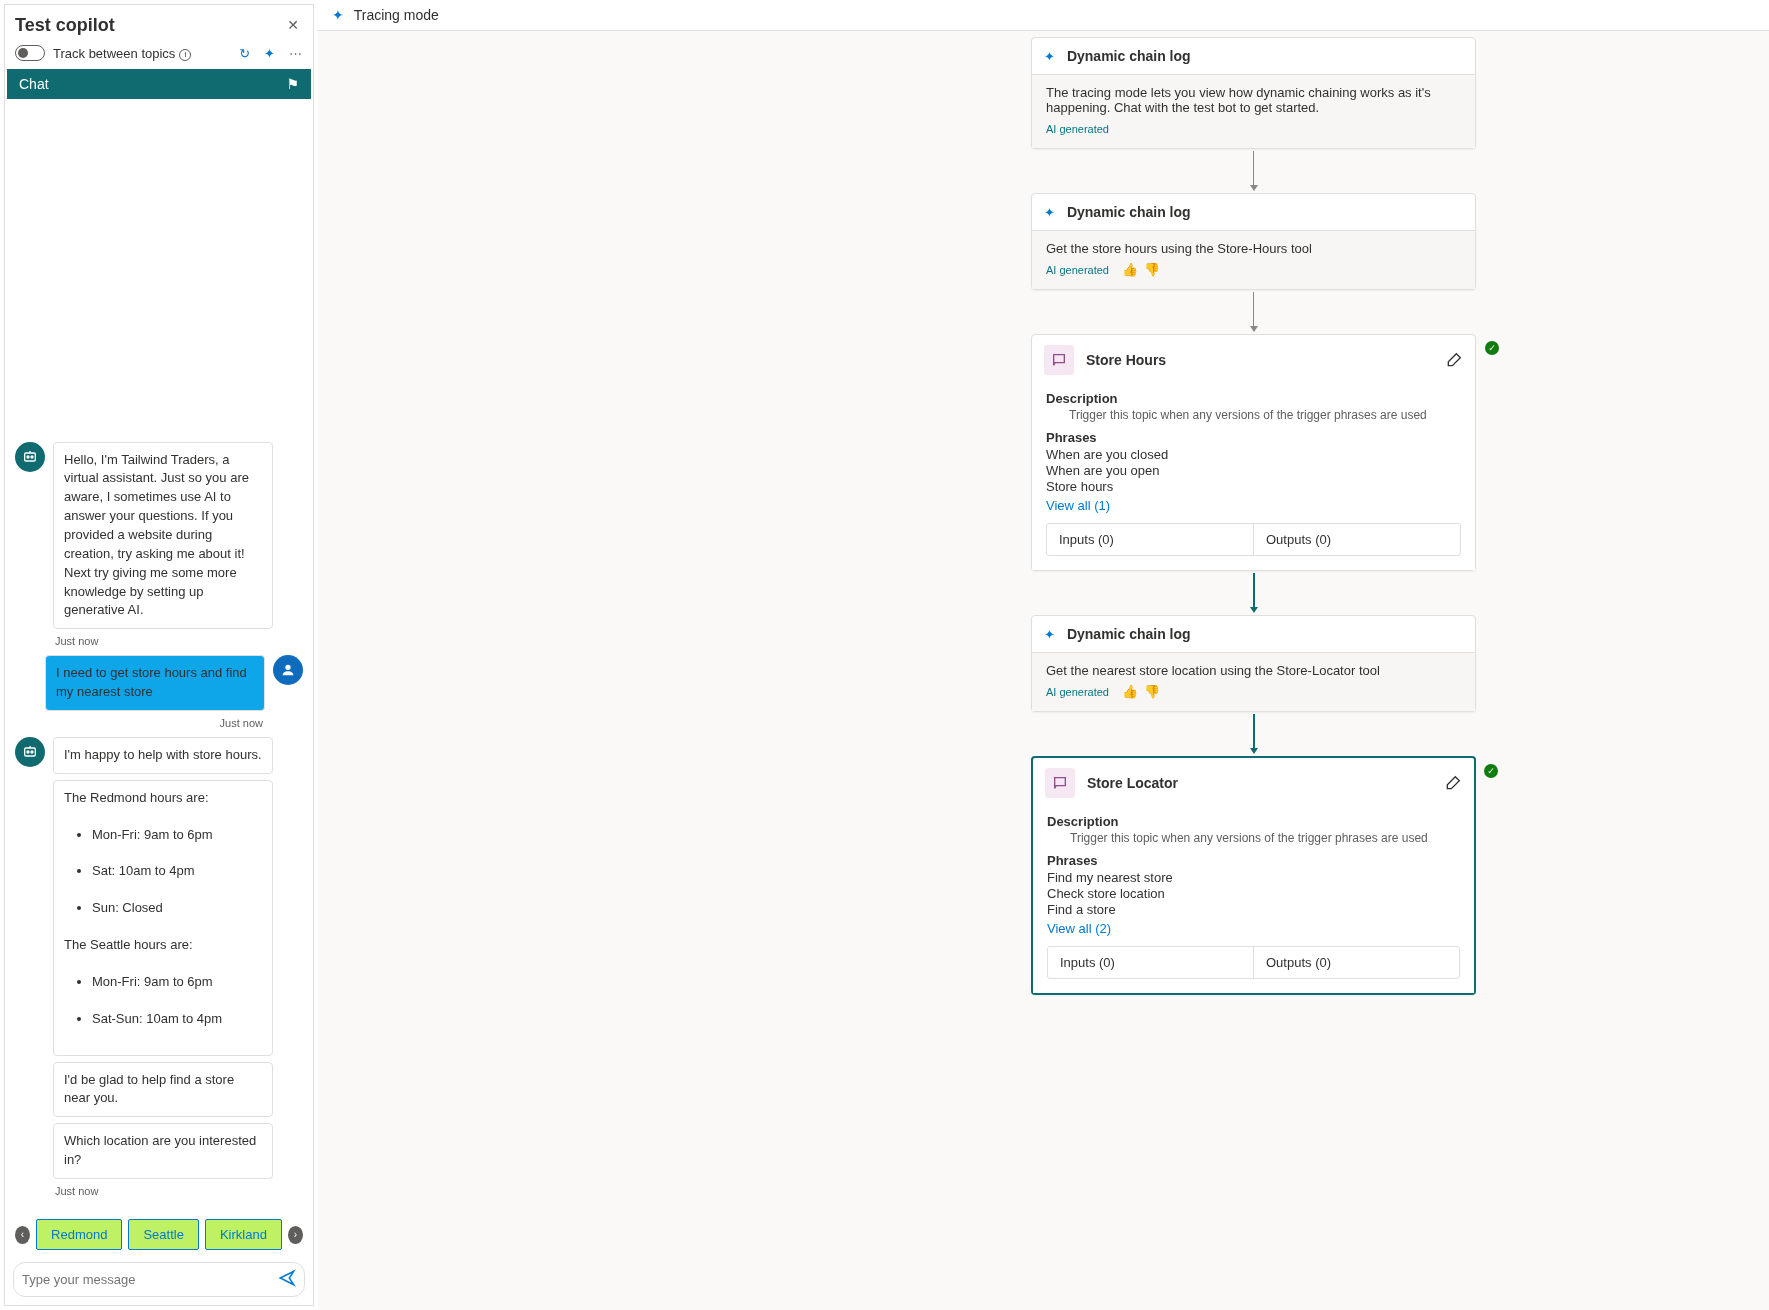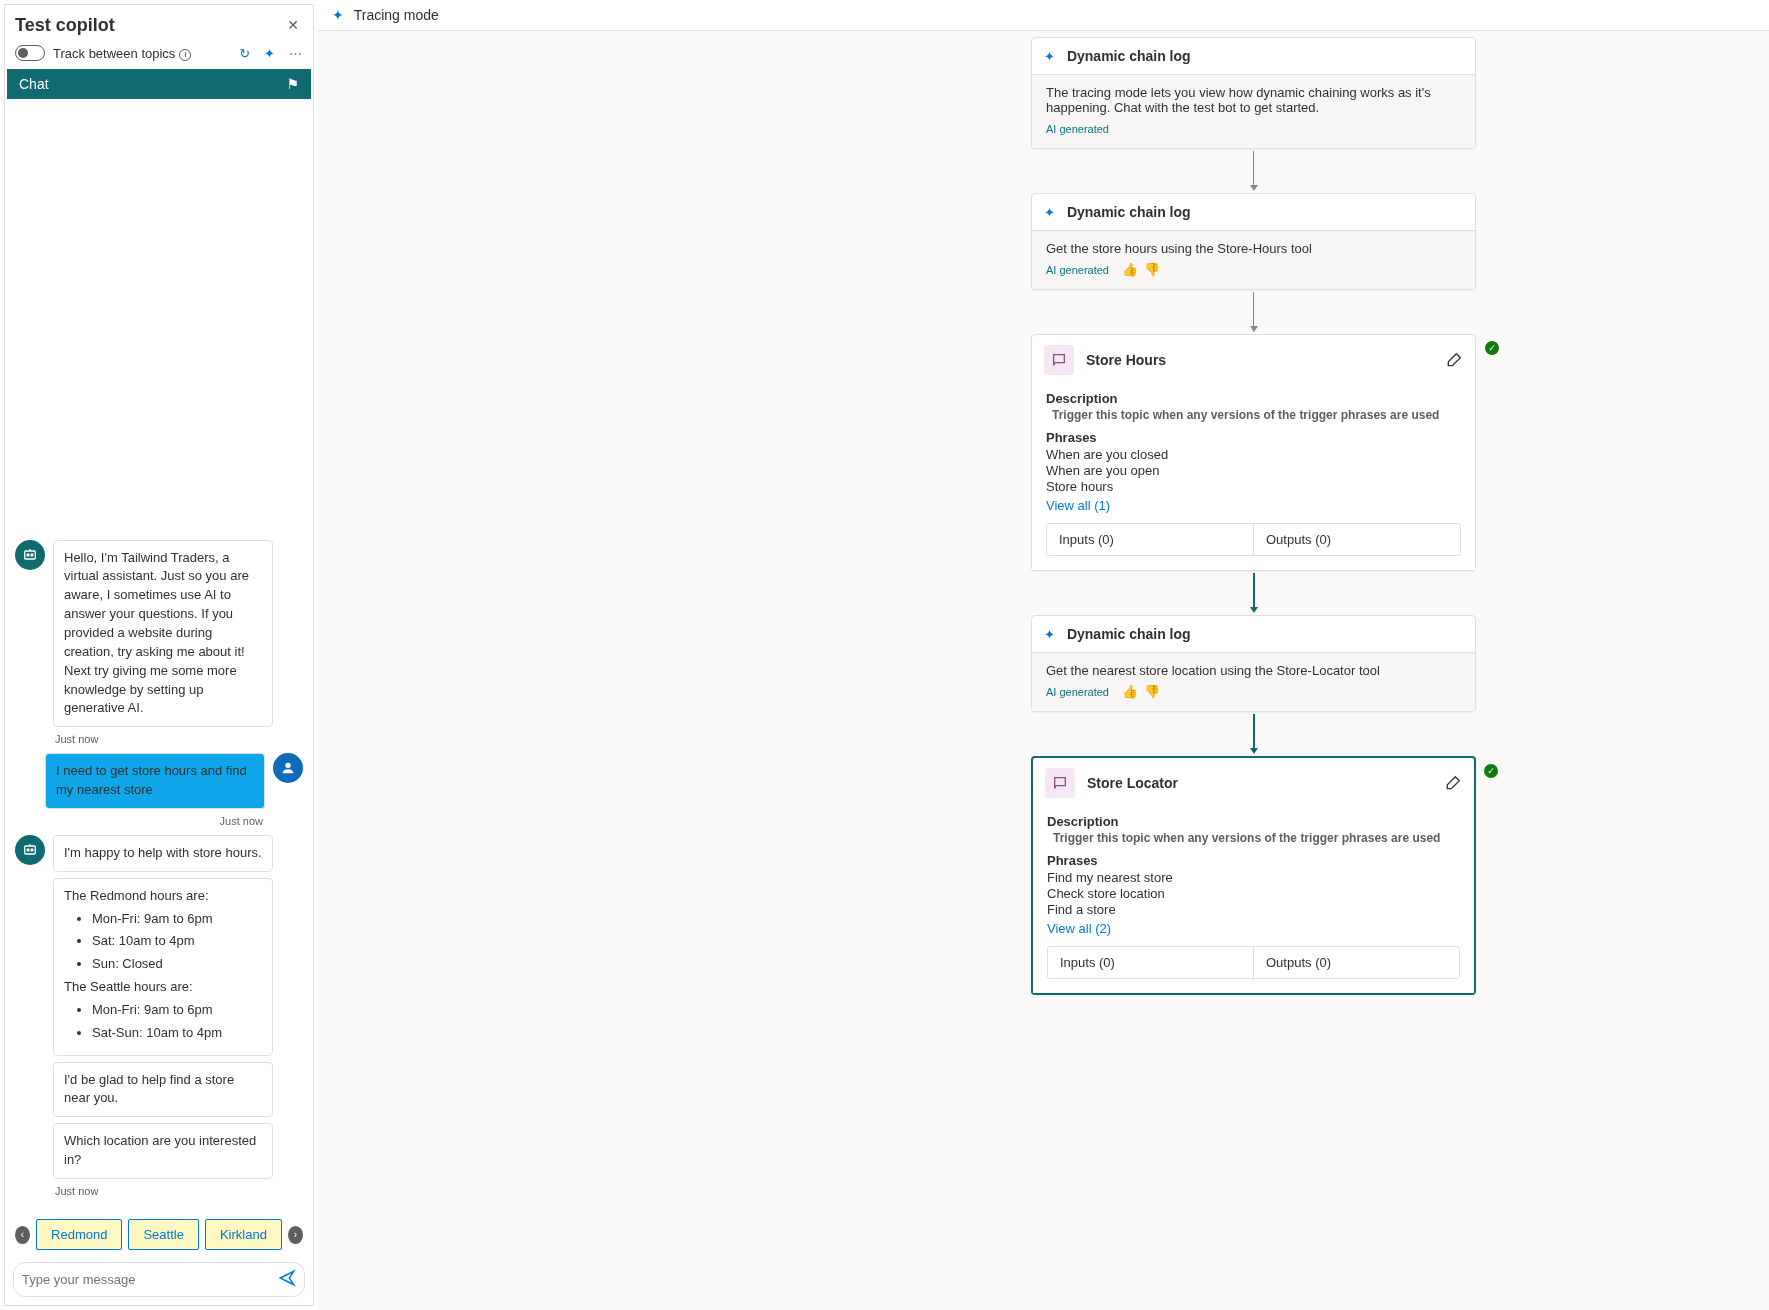--- a/index.html
+++ b/index.html
@@ -92,35 +92,35 @@
     font-size: 13px;
     line-height: 1.45;
     max-width: 220px;
     background: #fff;
   }
   .msg-row.user .bubble { background: #0ea5e9; border-color: #e1dfdd; max-width: 220px; }
   .msg-col { display: flex; flex-direction: column; gap: 6px; }
   .timestamp { font-size: 11px; color: #605e5c; margin: 2px 0 8px 40px; }
   .timestamp.right { text-align: right; margin: 2px 40px 8px 0; }
   .hrs-list { margin: 4px 0 4px 0; padding-left: 28px; }
-  .hrs-list li { font-size: 13px; margin: 4px 0; }
+  .hrs-list li { font-size: 13px; margin: 18px 0; }
   .suggest-row {
     display: flex; align-items: center; gap: 6px;
     padding: 4px 10px;
   }
   .nav-arrow {
     width: 18px; height: 18px; border-radius: 50%;
     background: #605e5c; color: #fff; display: flex;
     align-items: center; justify-content: center;
     font-size: 10px; cursor: pointer;
   }
   .sugg-btn {
     border: 1px solid #0078d4;
     color: #0078d4;
-    background: #fef9c3;
+    background: #bef264;
     padding: 7px 14px;
     font-size: 13px;
     cursor: pointer;
     border-radius: 2px;
   }
   .input-row {
     border: 1px solid #e1dfdd;
     margin: 8px;
     display: flex;
     align-items: center;
@@ -193,21 +193,21 @@
   .connector.teal .arrowhead { border-top-color: #106b70; }
   .topic-node .node-header { border-bottom: none; }
   .topic-node .icon-box {
     width: 30px; height: 30px; background: #f6e8f2;
     border-radius: 3px; display: flex; align-items: center;
     justify-content: center; color: #8e4e8e;
   }
   .topic-node .edit-icon { margin-left: auto; color: #323130; cursor: pointer; }
   .topic-body { padding: 6px 14px 14px 14px; background:#fff;}
   .desc-label { font-weight: 600; font-size: 13px; margin-bottom: 2px; }
-  .desc-text { color: #605e5c; font-size: 12px; margin-left: 6px; margin-bottom: 8px; font-weight: bold; }
+  .desc-text { color: #605e5c; font-size: 12px; margin-left: 23px; margin-bottom: 8px; }
   .phr-label { font-weight: 600; font-size: 13px; margin-bottom: 2px; }
   .phrase { font-size: 13px; margin-bottom: 1px; }
   .view-all { color: #0078d4; font-size: 13px; margin-top: 4px; cursor: pointer; }
   .io-row {
     display: flex; margin-top: 10px;
     border: 1px solid #e1dfdd; border-radius: 3px;
   }
   .io-cell { flex: 1; padding: 8px 12px; font-size: 13px; }
   .io-cell + .io-cell { border-left: 1px solid #e1dfdd; }
   .check-badge {

